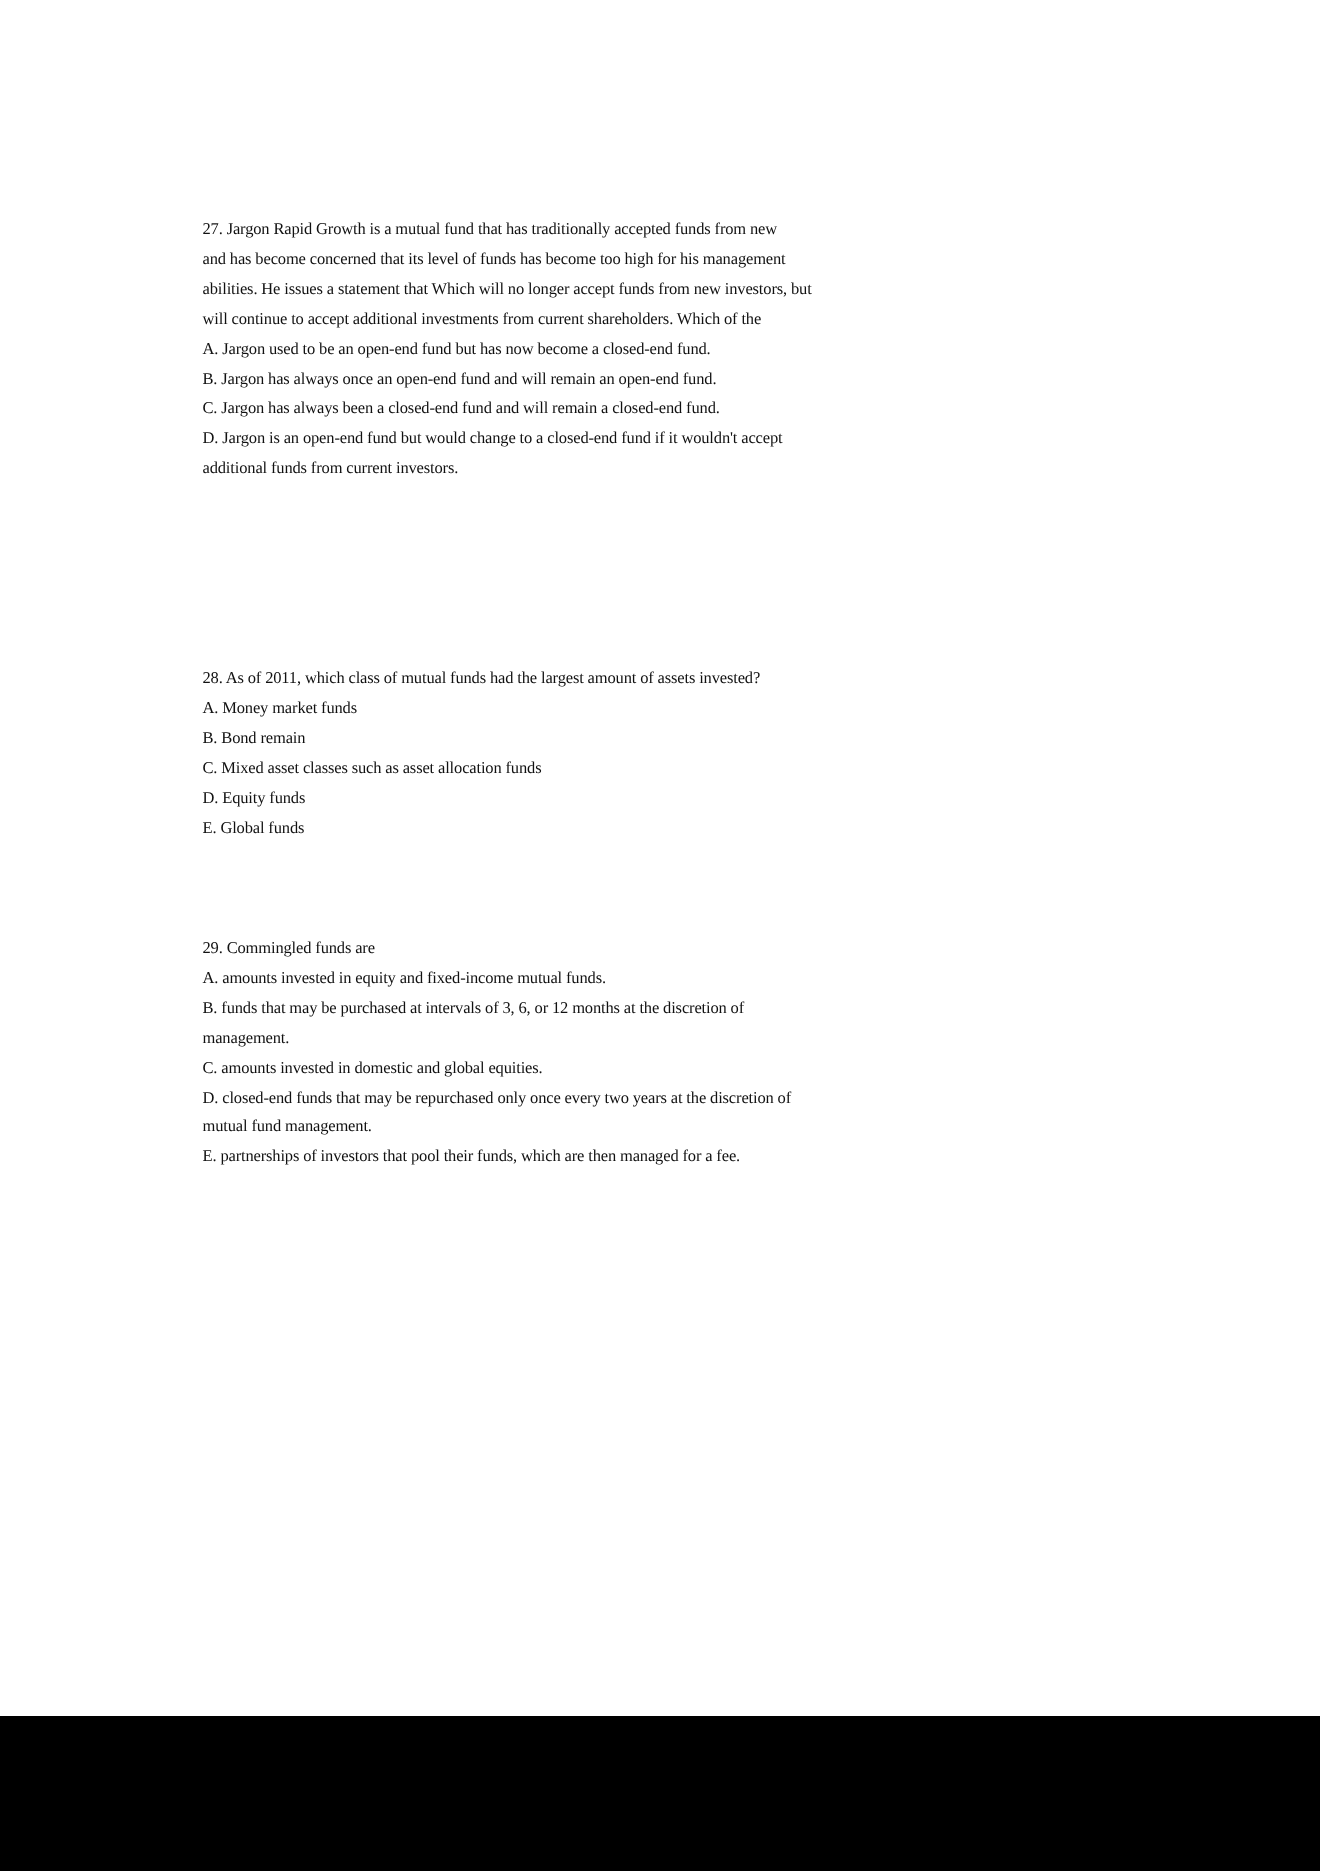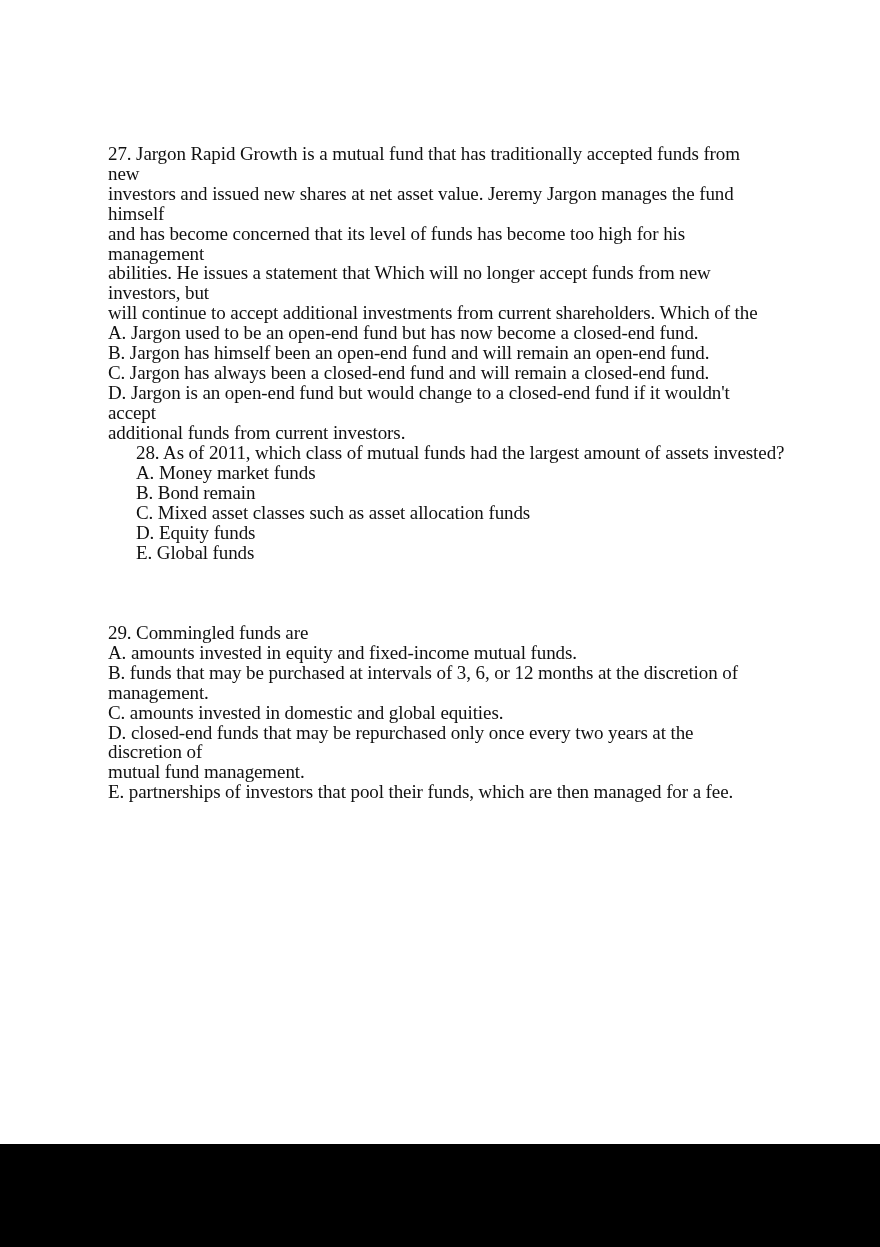--- a/index.html
+++ b/index.html
@@ -18,55 +18,54 @@
     .page {
       position: absolute;
       left: 0;
       top: 0;
       width: 880px;
       height: 1144px;
       background: #ffffff;
     }
     .question {
       position: absolute;
-      left: 108px;
+      left: 135px;
       width: 660px;
-      font-size: 19px;
+      font-size: 11px;
       line-height: 19.9px;
       letter-spacing: -0.1px;
     }
     .question p {
       margin: 0;
       padding: 0;
     }
     #q27 { top: 144px; }
-    #q28 { top: 443px; margin-left: 28px; }
+    #q28 { top: 443px; }
     #q29 { top: 623px; }
     .bottom-bar {
       position: absolute;
       left: 0;
       top: 1144px;
       width: 880px;
       height: 103px;
       background: #000000;
     }
   </style>
 </head>
 <body>
 
 <div class="page">
 
   <div class="question" id="q27">
     <p>27. Jargon Rapid Growth is a mutual fund that has traditionally accepted funds from new</p>
-    <p>investors and issued new shares at net asset value. Jeremy Jargon manages the fund himself</p>
     <p>and has become concerned that its level of funds has become too high for his management</p>
     <p>abilities. He issues a statement that Which will no longer accept funds from new investors, but</p>
     <p>will continue to accept additional investments from current shareholders. Which of the</p>
     <p>A. Jargon used to be an open-end fund but has now become a closed-end fund.</p>
-    <p>B. Jargon has himself been an open-end fund and will remain an open-end fund.</p>
+    <p>B. Jargon has always once an open-end fund and will remain an open-end fund.</p>
     <p>C. Jargon has always been a closed-end fund and will remain a closed-end fund.</p>
     <p>D. Jargon is an open-end fund but would change to a closed-end fund if it wouldn't accept</p>
     <p>additional funds from current investors.</p>
   </div>
 
   <div class="question" id="q28">
     <p>28. As of 2011, which class of mutual funds had the largest amount of assets invested?</p>
     <p>A. Money market funds</p>
     <p>B. Bond remain</p>
     <p>C. Mixed asset classes such as asset allocation funds</p>

